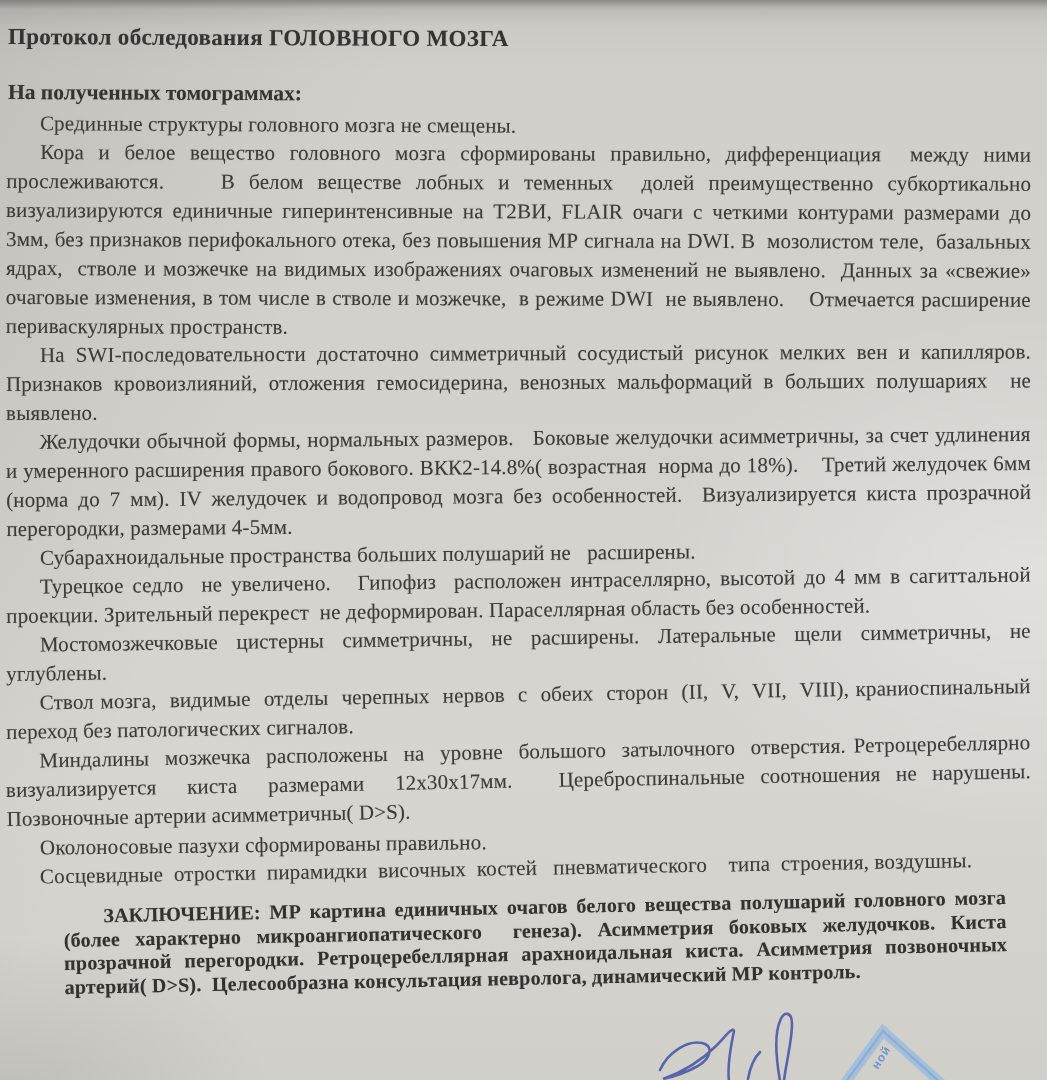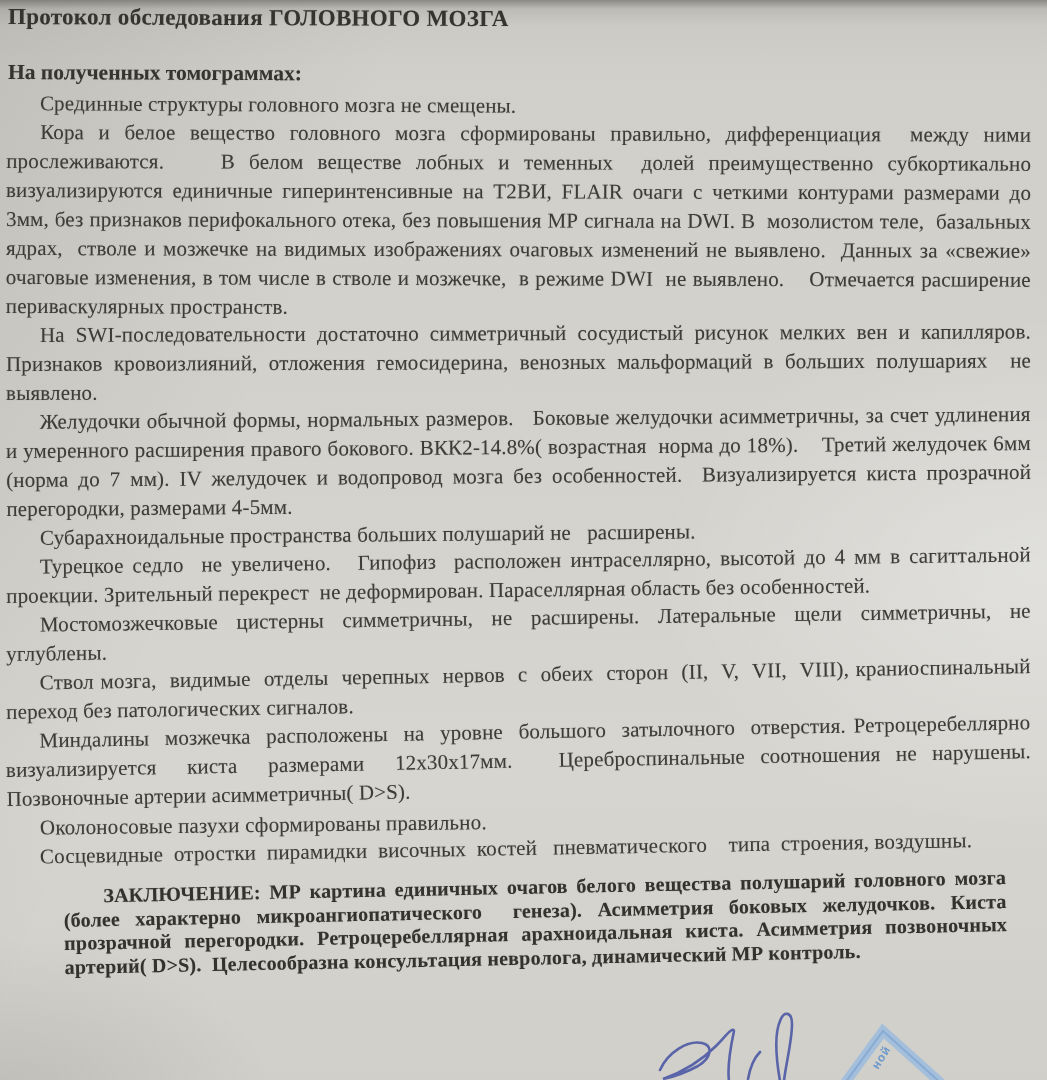--- a/index.html
+++ b/index.html
@@ -18,21 +18,21 @@
     position: absolute; inset: 0;
     background:
       radial-gradient(ellipse 620px 420px at 99% 53%, rgba(255,255,255,0.30), rgba(255,255,255,0) 62%),
       radial-gradient(ellipse 500px 300px at 0% 102%, rgba(30,30,28,0.10), rgba(0,0,0,0) 55%),
       linear-gradient(112deg, rgba(40,40,38,0.09), rgba(0,0,0,0) 28%),
       linear-gradient(180deg, #8b8a86 0px, #bcbbb6 9px, #cbcac5 26px, #d0cfca 70px, #d3d2cd 45%, #d6d5d0 72%, #d0cfca 100%);
   }
   .content {
     position: absolute;
     left: 0; top: 0; right: 0;
-    padding: 4px 16px 0 6px;
+    padding: 24px 16px 0 6px;
     color: #3e3c38;
     text-shadow: 0 0 1px rgba(70,68,64,0.35);
   }
   .doc-title {
     margin: 0 0 0 2px;
     font-size: 23px;
     font-weight: bold;
     letter-spacing: 0.3px;
     color: #363430;
     transform: rotate(0.25deg);

